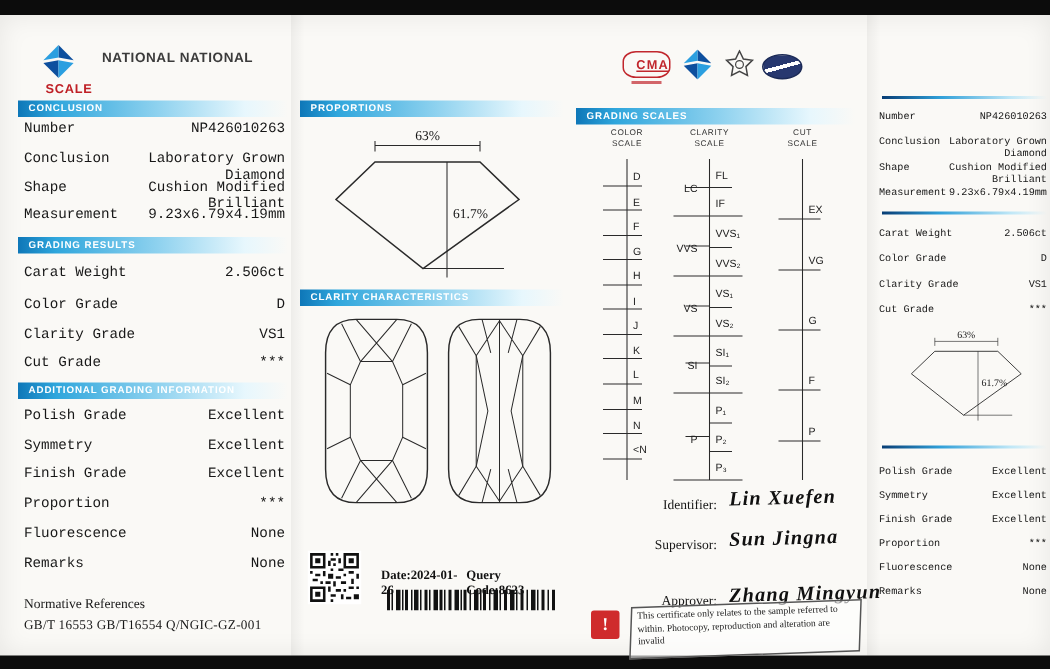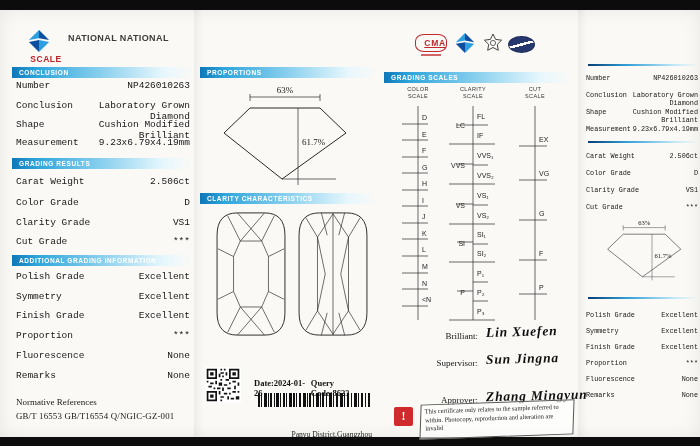--- a/index.html
+++ b/index.html
@@ -243,21 +243,20 @@
       <rect x="89" width="2" height="14"></rect>
           <rect x="93" width="1" height="14"></rect>
           <rect x="96" width="3" height="14"></rect>
       <rect x="100" width="1" height="14"></rect>
           <rect x="103" width="2" height="14"></rect>
           <rect x="107" width="1" height="14"></rect>
       <rect x="110" width="2" height="14"></rect>
     </g>
   </svg>
 
-  <div class="addr" style="left:202px;top:420px;width:170px;text-align:right">Panyu District,Guangzhou</div>
 
   <div class="cma">CMA</div>
   <div class="cma-sub"></div>
   <svg width="20" height="20" viewBox="0 0 24 24" style="position:absolute;left:455px;top:23px">
     <polygon points="12,0 23,11 12,9" fill="#0d4f9e"></polygon>
     <polygon points="12,0 1,11 12,9" fill="#2b9fe0"></polygon>
     <polygon points="1,13 12,11 12,24" fill="#0d4f9e"></polygon>
     <polygon points="23,13 12,11 12,24" fill="#2b9fe0"></polygon>
   </svg>
   <svg width="20" height="20" viewBox="0 0 20 20" style="position:absolute;left:483px;top:23px">
@@ -361,21 +360,21 @@
       </g>
       <text x="22" y="38">EX</text>
       <text x="22" y="72">VG</text>
       <text x="22" y="112">G</text>
       <text x="22" y="152">F</text>
       <text x="22" y="186">P</text>
     </svg>
   </div>
 
   <div class="sig" style="top:314px">
-    <span class="lab">Brilliant:</span>
+    <span class="lab">Identifier:</span>
     <span class="name">Lin Xuefen</span>
   </div>
   <div class="sig" style="top:341px">
     <span class="lab">Supervisor:</span>
     <span class="name">Sun Jingna</span>
   </div>
   <div class="sig" style="top:378px">
     <span class="lab">Approver:</span>
     <span class="name">Zhang Mingyun</span>
   </div>

